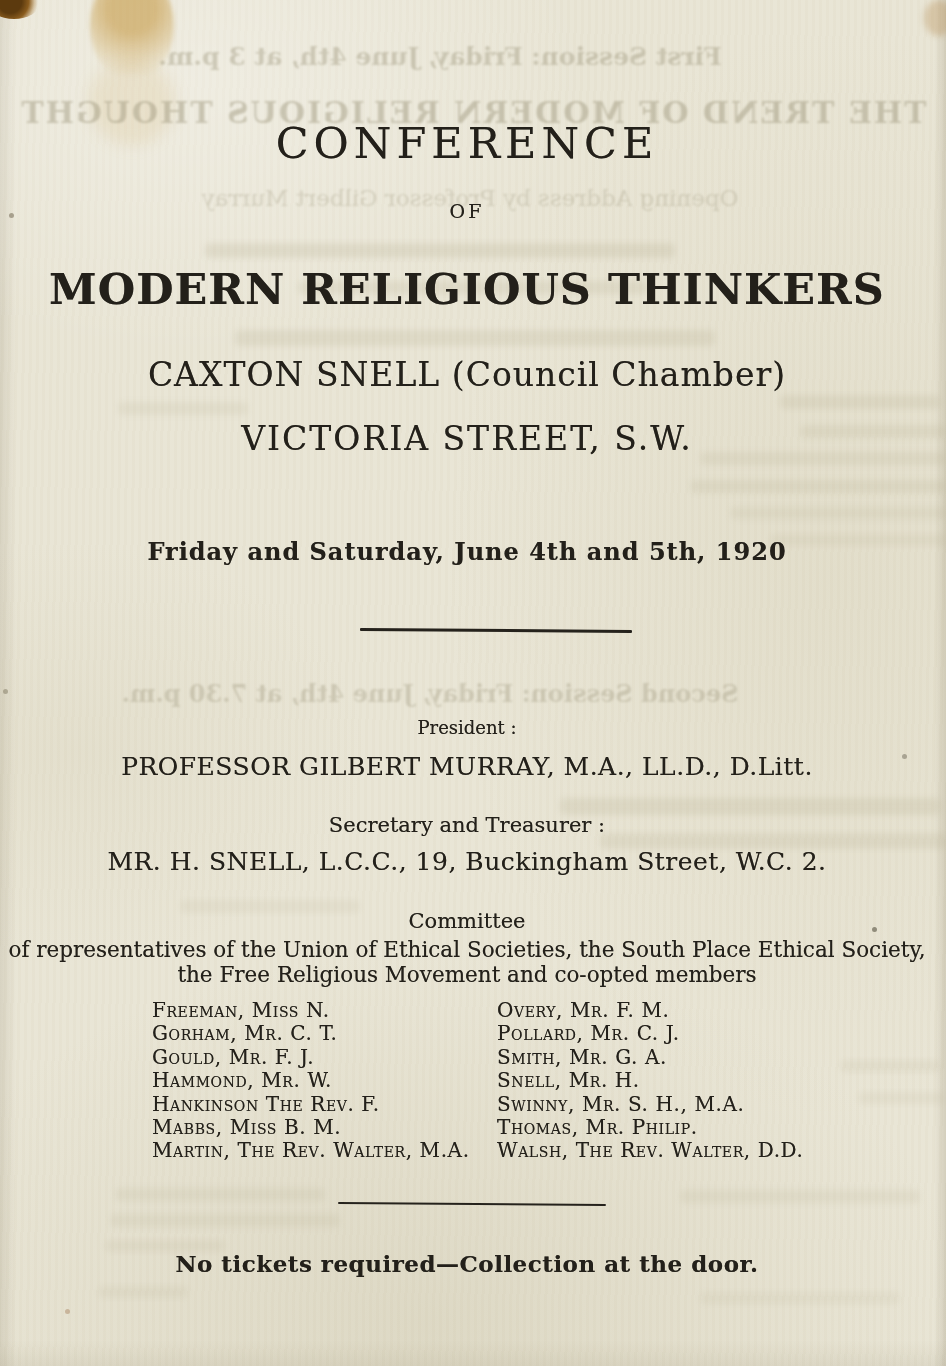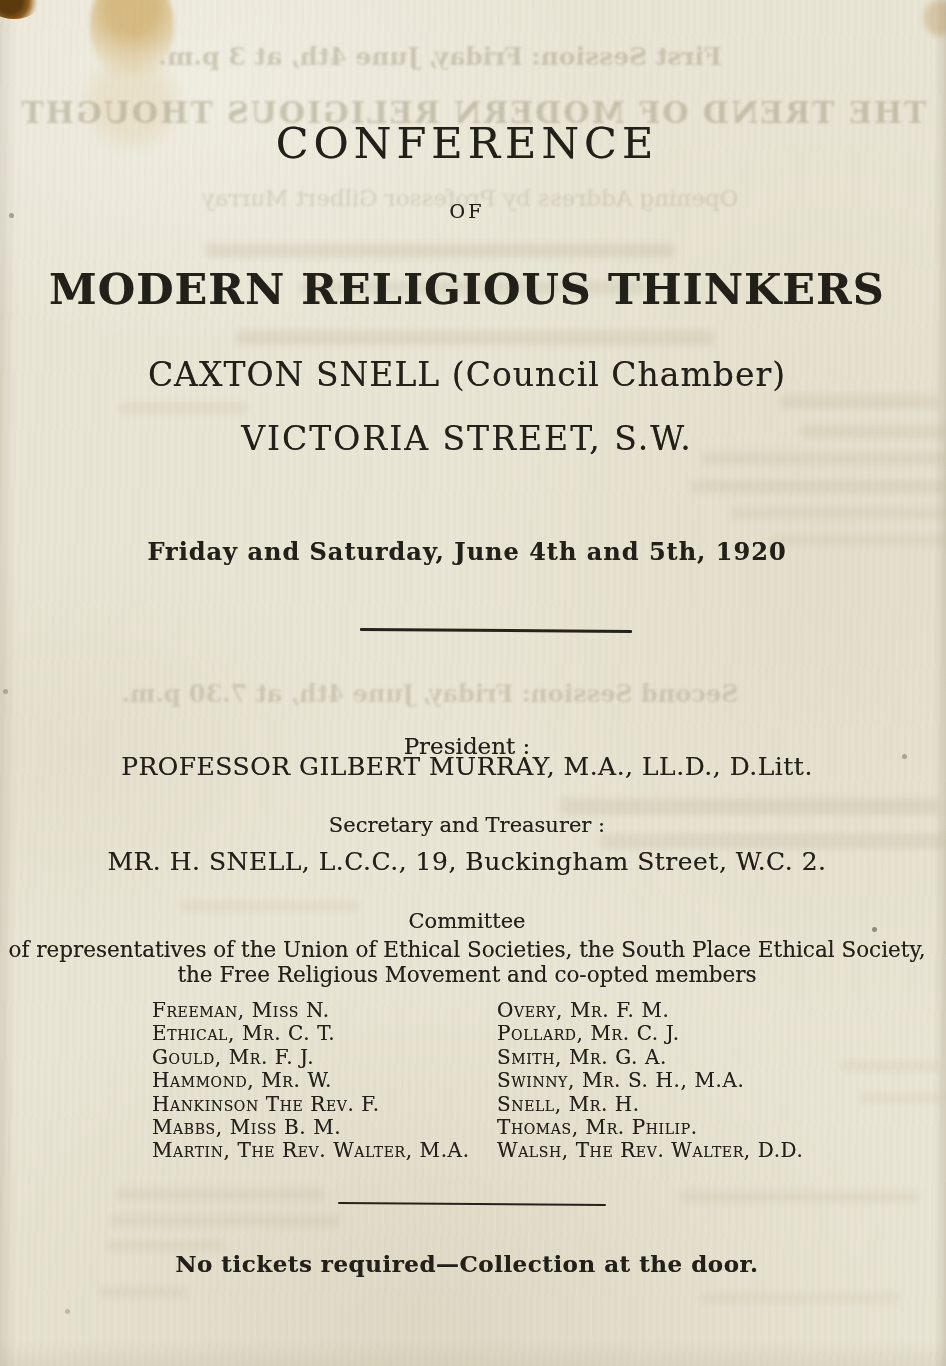--- a/index.html
+++ b/index.html
@@ -22,21 +22,21 @@
   }
   
   .line{position:absolute;left:0;right:12px;text-align:center;white-space:nowrap;
         text-shadow:0 0 0.5px rgba(35,32,26,0.55);}
   .t-conference{top:118px;font-size:43px;letter-spacing:5px;}
   .t-of{top:200px;font-size:19px;letter-spacing:3px;}
   .t-main{top:264px;font-size:43px;font-weight:bold;letter-spacing:1px;}
   .t-venue{top:355px;font-size:33px;letter-spacing:1px;}
   .t-street{top:419px;font-size:33px;letter-spacing:2px;}
   .t-date{top:491px;font-size:24px;font-weight:bold;letter-spacing:1px;margin-top:46px;}
-  .t-president-label{top:717px;font-size:23px;margin-top:16px;}
+  .t-president-label{top:717px;font-size:18px;}
   .t-president{top:752px;font-size:25px;letter-spacing:0.5px;}
   .t-secretary-label{top:813px;font-size:21px;}
   .t-secretary{top:847px;font-size:25px;letter-spacing:0.5px;}
   .t-committee{top:909px;font-size:21px;}
   .t-desc1{top:937px;font-size:21.5px;}
   .t-desc2{top:962px;font-size:21.5px;}
   .t-footer{top:1250px;font-size:23px;font-weight:bold;letter-spacing:0.5px;}
   .rule{position:absolute;background:#25221c;border-radius:1px;}
   .rule-top{top:629px;left:360px;width:272px;height:2.5px;transform:rotate(0.4deg);}
   .rule-bottom{top:1203px;left:338px;width:268px;height:2px;transform:rotate(0.45deg);}
@@ -124,34 +124,34 @@
   <div class="line t-secretary-label">Secretary and Treasurer :</div>
   <div class="line t-secretary">MR. H. SNELL, L.C.C., 19, Buckingham Street, W.C. 2.</div>
 
   <div class="line t-committee">Committee</div>
   <div class="line t-desc1">of representatives of the Union of Ethical Societies, the South Place Ethical Society,</div>
   <div class="line t-desc2">the Free Religious Movement and co-opted members</div>
 
   <div class="col col-left">
 
   <div class="member">Freeman, Miss N.</div>
-      <div class="member">Ethical, Mr. C. T.</div>
+      <div class="member">Gorham, Mr. C. T.</div>
       <div class="member">Gould, Mr. F. J.</div>
       <div class="member">Hammond, Mr. W.</div>
       <div class="member">Hankinson The Rev. F.</div>
       <div class="member">Mabbs, Miss B. M.</div>
       <div class="member">Martin, The Rev. Walter, M.A.</div>
     </div>
   <div class="col col-right">
 
   <div class="member">Overy, Mr. F. M.</div>
       <div class="member">Pollard, Mr. C. J.</div>
       <div class="member">Smith, Mr. G. A.</div>
+      <div class="member">Snell, Mr. H.</div>
       <div class="member">Swinny, Mr. S. H., M.A.</div>
-      <div class="member">Snell, Mr. H.</div>
       <div class="member">Thomas, Mr. Philip.</div>
       <div class="member">Walsh, The Rev. Walter, D.D.</div>
     </div>
 
   <div class="rule rule-bottom"></div>
 
   <div class="line t-footer">No tickets required—Collection at the door.</div>
 
 </div>
 

